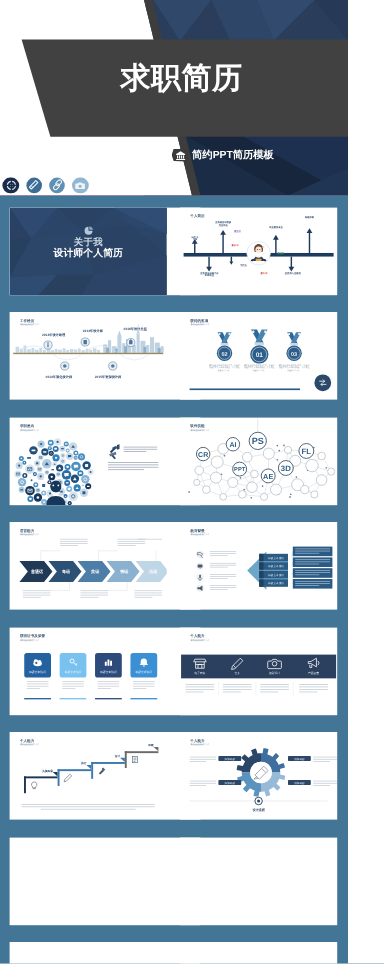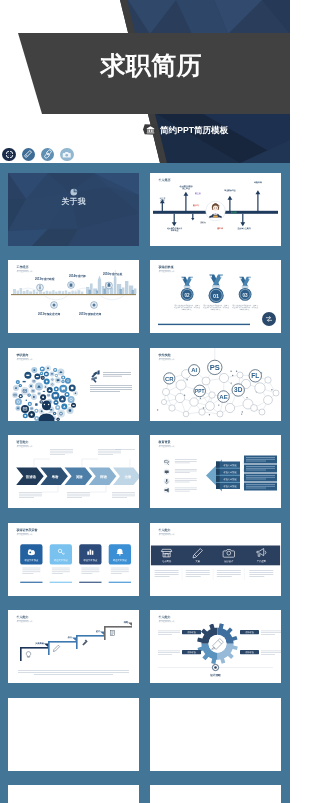--- a/index.html
+++ b/index.html
@@ -10,38 +10,38 @@
 
   
   .hero{position:absolute;left:0;top:0;width:290px;height:163px;overflow:hidden;background:#ec4899;}
   .hero>svg{position:absolute;left:0;top:0;}
   .hero-title{position:absolute;left:51px;top:53px;width:200px;text-align:center;color:#fff;z-index:5;}
   .hero-title .cn{font-size:25px;font-weight:bold;letter-spacing:0.4px;line-height:25px;
                   text-indent:0.4px;font-family:"Liberation Sans",sans-serif;}
   .hero-title .en{font-size:15.5px;font-weight:bold;letter-spacing:0.1px;line-height:16px;
                   text-indent:0.1px;margin-top:0px;}
 
-  .tag{position:absolute;left:143px;top:124px;height:11px;display:flex;align-items:center;z-index:6;}
+  .tag{position:absolute;left:143px;top:124px;height:11px;display:flex;align-items:flex-start;z-index:6;}
   .tag-badge{width:14.5px;height:10.5px;background:#3a3a3a;position:relative;flex:0 0 auto;
              clip-path:polygon(12% 0,100% 4%,88% 100%,12% 96%,0 50%);
              display:flex;align-items:center;justify-content:center;}
   .tag-badge svg{display:block;margin-left:1px;}
   .tag-txt{font-size:8.6px;color:#fff;font-weight:bold;margin-left:2.5px;letter-spacing:0px;
            white-space:nowrap;line-height:10px;}
 
   .dots{position:absolute;left:2.4px;top:147.5px;display:flex;gap:5.6px;z-index:6;}
   .dot{width:13.6px;height:13.6px;border-radius:50%;display:flex;align-items:center;justify-content:center;
        flex:0 0 auto;}
   .dot svg{display:block;}
 
   
   .grid{position:absolute;left:0;top:163px;width:290px;height:640px;background:#437596;}
   .row{position:absolute;left:8px;width:273px;height:73px;}
   .slide{position:absolute;top:0;width:131px;height:73px;overflow:hidden;background:#fff;}
-  .slide.left{left:0;}
+  .slide.left{left:0;padding-left:28px;}
   .slide.right{left:142px;}
   .sv{position:absolute;left:0;top:0;}
 
   
   .sh{position:absolute;left:8.6px;top:6.2px;}
   .sh .t{font-size:3px;font-weight:bold;color:#39566f;line-height:3.4px;white-space:nowrap;}
   .sh .u{width:11.5px;height:0.5px;background:#cdd6e0;margin-top:0.6px;}
   .sh .s{font-size:1.6px;color:#a8b2be;line-height:2px;margin-top:0.5px;white-space:nowrap;
          letter-spacing:-0.02px;}
 
@@ -161,20 +161,21 @@
           <polygon points="86,0 131,0 131,22" fill="#2f4d75"></polygon>
           <polygon points="0,0 18,26 0,26" fill="#2a4164"></polygon>
         </svg>
         <div class="cov-icon">
           <svg width="8" height="8" viewBox="0 0 24 24">
             <path d="M11.2 2.6 A10 10 0 1 0 21.4 12.8 L11.2 12.8 Z" fill="#b4c6d8"></path>
             <path d="M13.4 1.6 A10.6 10.6 0 0 1 22.4 10.6 L13.4 10.6 Z" fill="#8ea8c2"></path>
           </svg>
         </div>
         <div class="cov-t1">关于我</div>
+        <div class="cov-t2">设计师个人简历</div>
       </div>
       <div class="slide right" id="sl2">
         <div class="sh">
           <div class="t">个人简历</div>
         </div>
         <svg class="sv" width="131" height="73" viewBox="0 0 131 73">
           <rect x="3" y="37.8" width="125" height="3" fill="#1e3a5c"></rect>
           <g fill="#1e3a5c">
             <rect x="11.7" y="29" width="1.2" height="9"></rect>
               <polygon points="12.3,26.2 14.7,30.2 9.9,30.2"></polygon>

